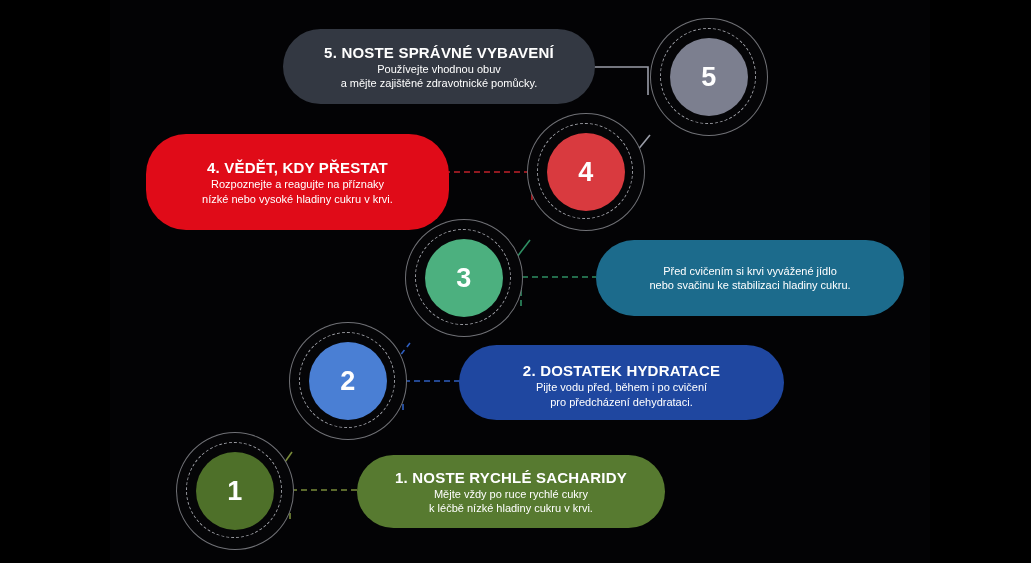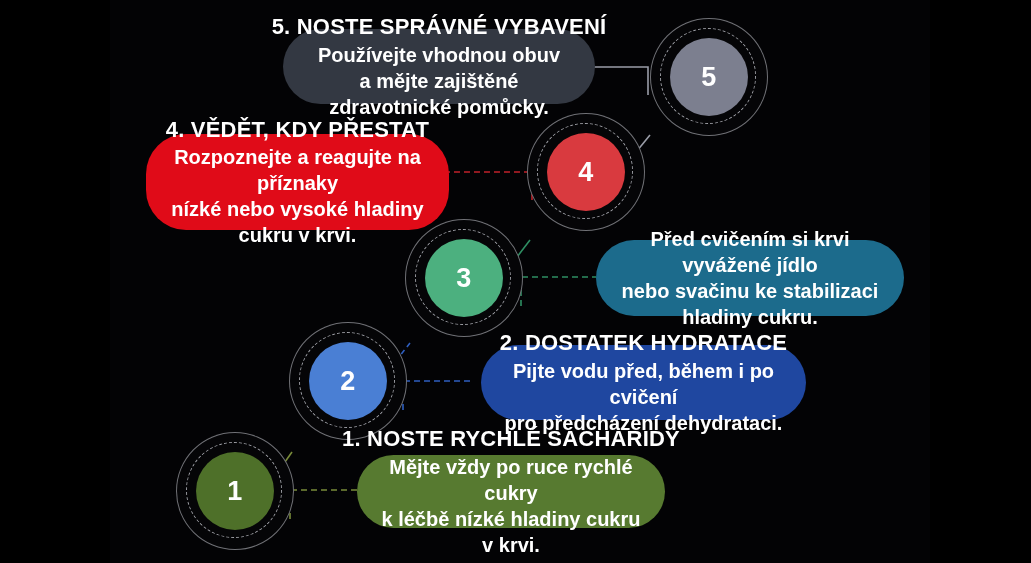--- a/index.html
+++ b/index.html
@@ -85,29 +85,29 @@
     color: #ffffff;
     display: flex;
     flex-direction: column;
     align-items: center;
     justify-content: center;
     text-align: center;
     padding: 11px 22px;
     box-sizing: border-box;
   }
   .pill .ttl {
-    font-size: 22px;
+    font-size: 15px;
     font-weight: bold;
     line-height: 1.28;
     letter-spacing: 0.2px;
     white-space: nowrap;
   }
   .pill .body {
-    font-size: 20px;
-    font-weight: bold;
+    font-size: 11px;
+    font-weight: normal;
     line-height: 1.30;
     white-space: pre-line;
   }
 
   
   .c1-disc { background: #4e7029; }
   .c2-disc { background: #4a7fd4; }
   .c3-disc { background: #4cb07f; }
   .c4-disc { background: #d93a3f; }
   .c5-disc { background: #7c7f8f; }
@@ -175,21 +175,21 @@
   <div class="pill c3-pill" style="left:596px; top:240px; width:308px; height:76px;">
     <div class="body">Před cvičením si krvi vyvážené jídlo
 nebo svačinu ke stabilizaci hladiny cukru.</div>
   </div>
 
   <div class="badge" style="left:289px; top:322px;">
     <div class="ring-outer"></div>
     <div class="ring-dashed"></div>
     <div class="disc c2-disc">2</div>
   </div>
-  <div class="pill c2-pill" style="left:481px; top:345px; width:325px; height:75px;">
+  <div class="pill c2-pill" style="left:459px; top:345px; width:325px; height:75px;justify-content:flex-end;">
     <div class="ttl">2. DOSTATEK HYDRATACE</div>
     <div class="body">Pijte vodu před, během i po cvičení
 pro předcházení dehydrataci.</div>
   </div>
 
   <div class="badge" style="left:176px; top:432px;">
     <div class="ring-outer"></div>
     <div class="ring-dashed"></div>
     <div class="disc c1-disc">1</div>
   </div>

